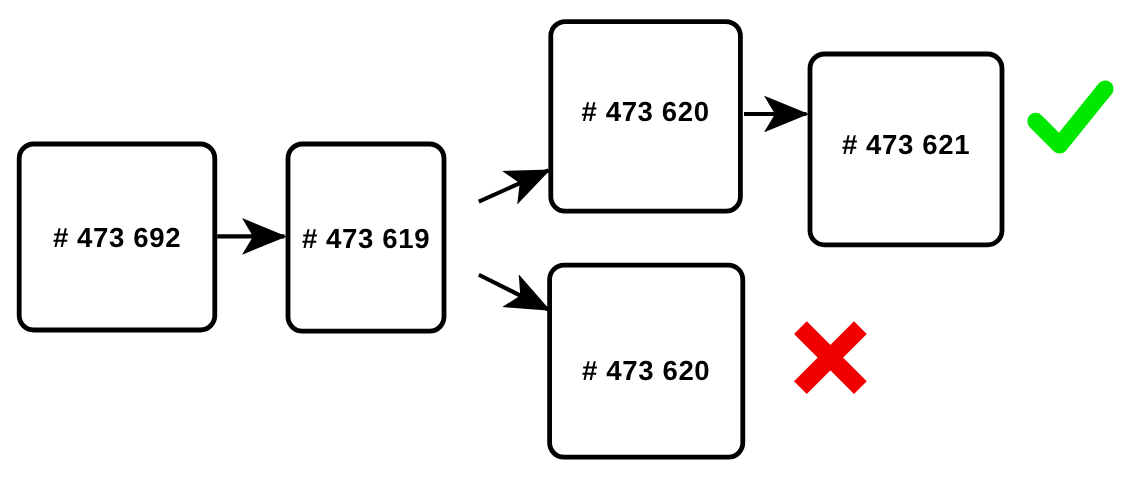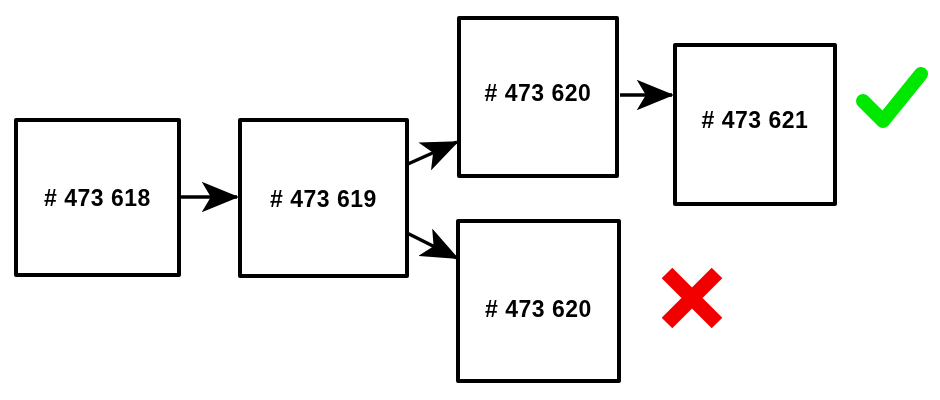--- a/index.html
+++ b/index.html
@@ -23,37 +23,37 @@
     top: 0;
     width: 940px;
     height: 400px;
     pointer-events: none;
   }
   .node {
     position: absolute;
     box-sizing: border-box;
     background: #ffffff;
     border: 4px solid #000000;
-    border-radius: 2px;
+    border-radius: 14px;
     display: flex;
     align-items: center;
     justify-content: center;
   }
   .node-label {
     font-family: "Liberation Sans", sans-serif;
     font-weight: bold;
     font-size: 23px;
     color: #000000;
     letter-spacing: 0.5px;
     white-space: nowrap;
     line-height: 1;
   }
   
   #node-618 { left: 14px;  top: 118px; width: 167px; height: 159px; }
-  #node-619 { left: 238px; top: 118px; width: 171px; height: 160px; }
+  #node-619 { left: 238px; top: 118px; width: 134px; height: 160px; }
   #node-620-valid   { left: 457px; top: 16px;  width: 162px; height: 162px; }
   #node-621 { left: 673px; top: 13px;  width: 164px; height: 163px; margin-top: 30px; }
   #node-620-invalid { left: 456px; top: 219px; width: 165px; height: 164px; }
 
   
   #node-620-valid .node-label   { position: relative; top: -4px; }
   #node-621 .node-label         { position: relative; top: -4px; }
   #node-620-invalid .node-label { position: relative; top: 8px; }
   #node-618 .node-label         { position: relative; top: 1px; }
   #node-619 .node-label         { position: relative; top: 1px; }
@@ -87,21 +87,21 @@
     <g>
       <line x1="399" y1="229" x2="457" y2="258" stroke="#000000" stroke-width="3.4" marker-end="url(#dart)"></line>
     </g>
 
     <g>
       <line x1="620" y1="95" x2="672" y2="95" stroke="#000000" stroke-width="3.4" marker-end="url(#dart)"></line>
     </g>
   </svg>
 
   <div class="node" id="node-618">
-    <span class="node-label"># 473 618</span>
+    <span class="node-label"># 473 692</span>
   </div>
 
   <div class="node" id="node-619">
     <span class="node-label"># 473 619</span>
   </div>
 
   <div class="node" id="node-620-valid">
     <span class="node-label"># 473 620</span>
   </div>
 

